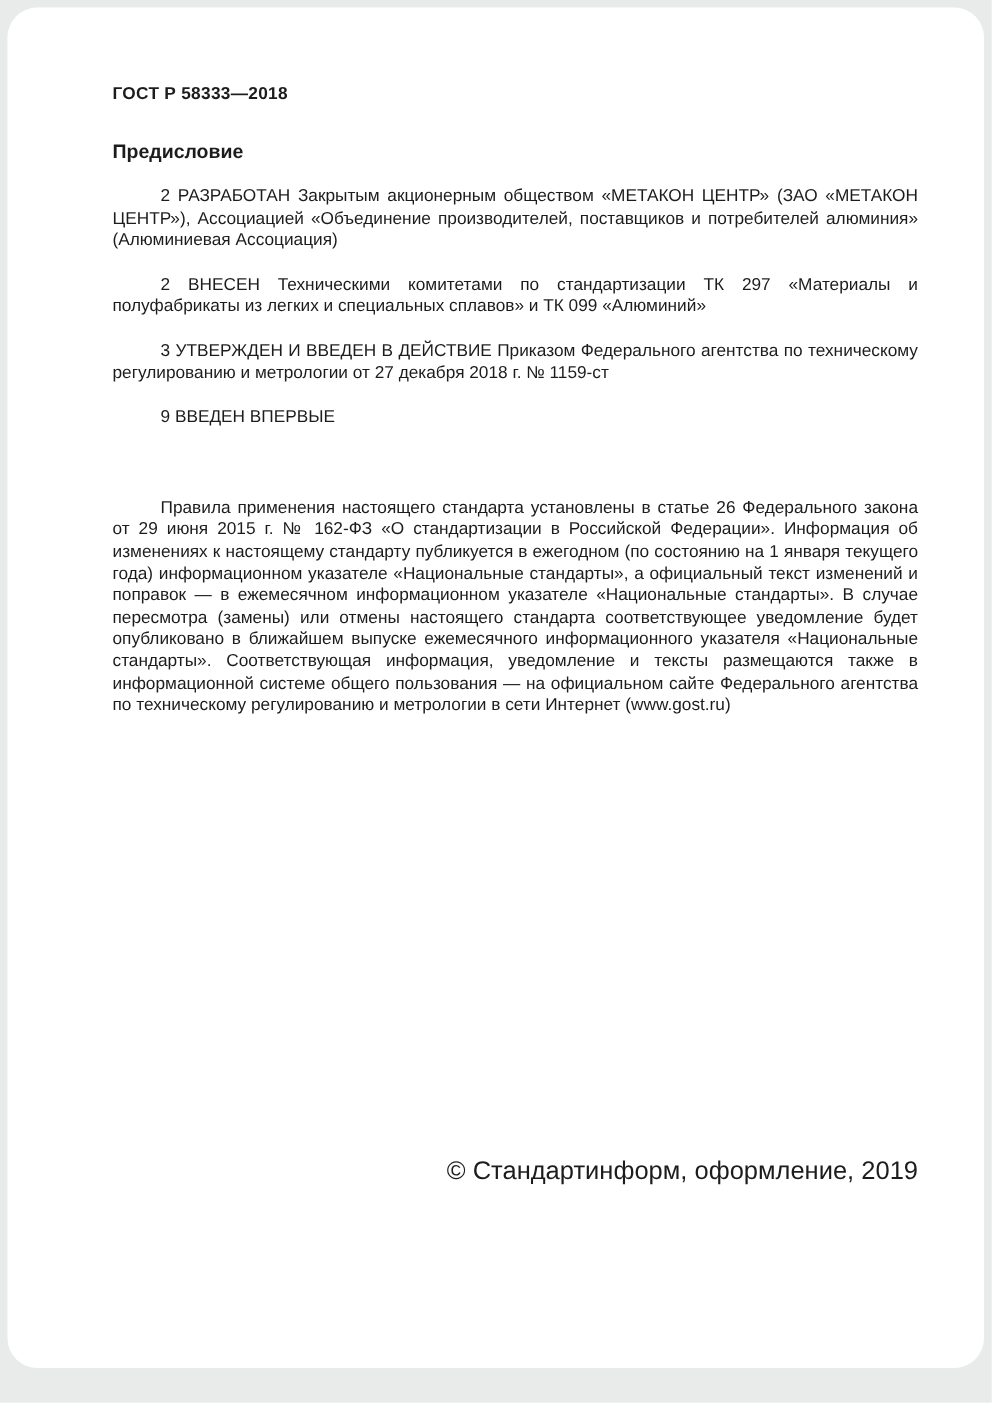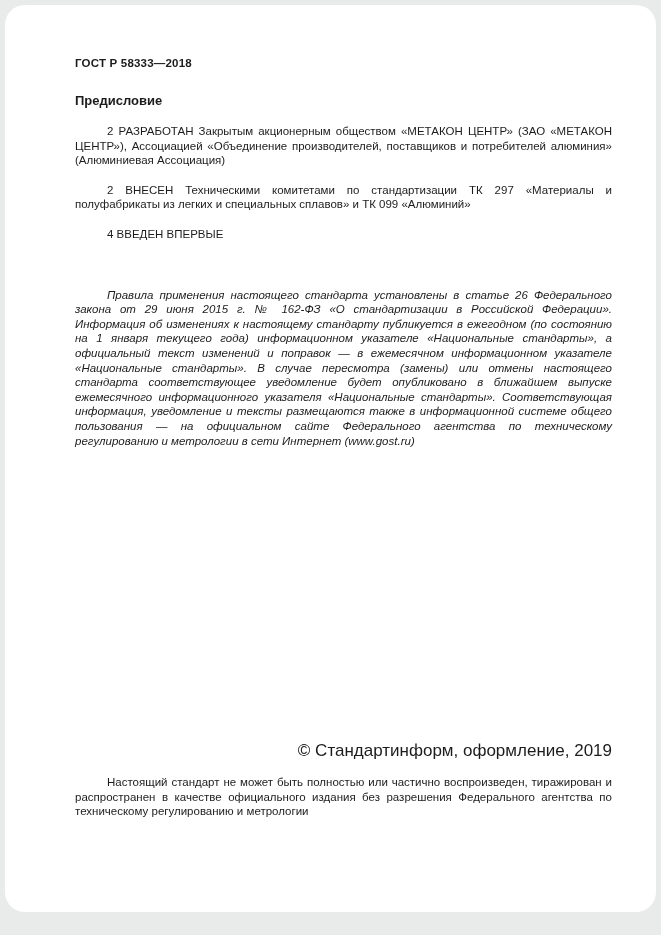--- a/index.html
+++ b/index.html
@@ -38,21 +38,20 @@
     font-size: 11.5px;
     line-height: 14.6px;
     text-align: justify;
     text-indent: 32px;
     margin: 0 0 15px 0;
   }
   .para.last-item {
     margin-bottom: 46px;
   }
   .note {
-    font-style: italic;
     margin-bottom: 0;
   }
   .copyright {
     margin-top: 293px;
     font-size: 17px;
     text-align: right;
   }
   .notice {
     margin-top: 14px;
     margin-bottom: 0;
@@ -68,23 +67,23 @@
 <div class="page">
 
   <div class="doc-header">ГОСТ Р 58333—2018</div>
 
   <div class="section-title">Предисловие</div>
 
   <p class="para">2 РАЗРАБОТАН Закрытым акционерным обществом «МЕТАКОН ЦЕНТР» (ЗАО «МЕТАКОН ЦЕНТР»), Ассоциацией «Объединение производителей, поставщиков и потребителей алюминия» (Алюминиевая Ассоциация)</p>
 
   <p class="para">2 ВНЕСЕН Техническими комитетами по стандартизации ТК 297 «Материалы и полуфабрикаты из легких и специальных сплавов» и ТК 099 «Алюминий»</p>
 
+  <p class="para">3 УТВЕРЖДЕН И ВВЕДЕН В ДЕЙСТВИЕ Приказом Федерального агентства по техническому регулированию и метрологии от 27 декабря 2018 г. № 1159-ст</p>
 
-  <p class="para last-item">4 ВВЕДЕН ВПЕРВЫЕ</p>
+  <p class="para last-item">9 ВВЕДЕН ВПЕРВЫЕ</p>
 
   <p class="para note">Правила применения настоящего стандарта установлены в статье 26 Федерального закона от 29 июня 2015 г. № 162-ФЗ «О стандартизации в Российской Федерации». Информация об изменениях к настоящему стандарту публикуется в ежегодном (по состоянию на 1 января текущего года) информационном указателе «Национальные стандарты», а официальный текст изменений и поправок — в ежемесячном информационном указателе «Национальные стандарты». В случае пересмотра (замены) или отмены настоящего стандарта соответствующее уведомление будет опубликовано в ближайшем выпуске ежемесячного информационного указателя «Национальные стандарты». Соответствующая информация, уведомление и тексты размещаются также в информационной системе общего пользования — на официальном сайте Федерального агентства по техническому регулированию и метрологии в сети Интернет (www.gost.ru)</p>
 
   <div class="copyright">© Стандартинформ, оформление, 2019</div>
 
-  <p class="para notice">Настоящий стандарт не может быть полностью или частично воспроизведен, тиражирован и распространен в качестве официального издания без разрешения Федерального агентства по техническому регулированию и метрологии</p>
 
 
 </div>
 
 </body></html>

